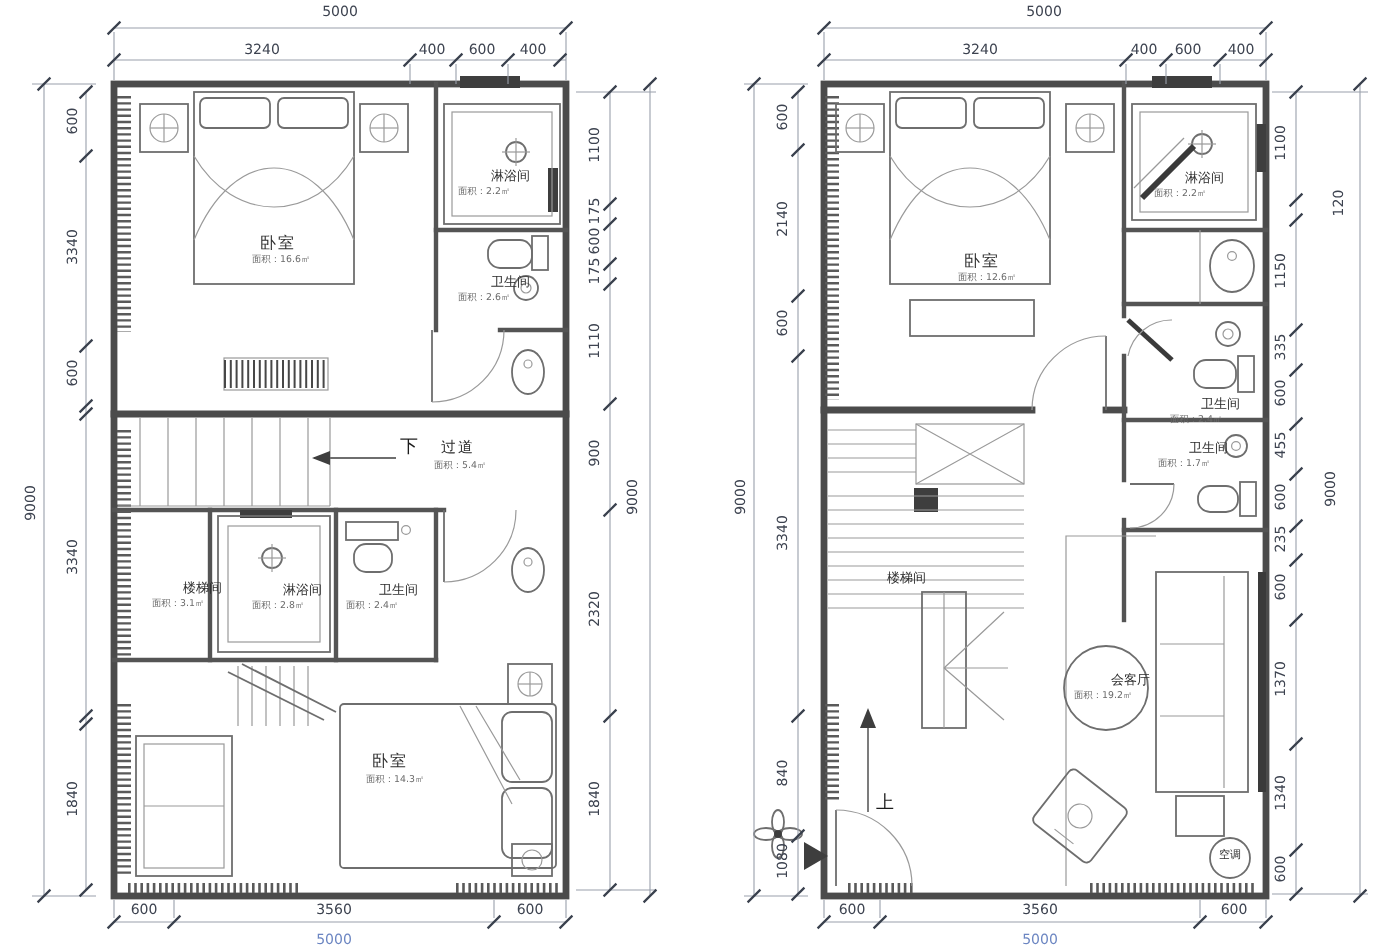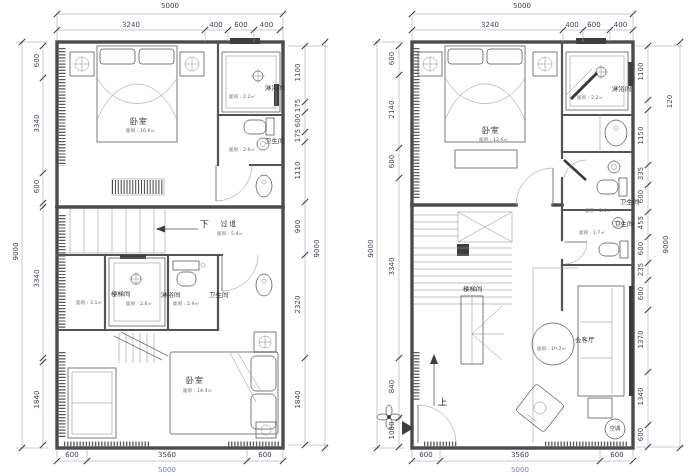--- a/index.html
+++ b/index.html
@@ -10,21 +10,21 @@
   .wm{stroke:#545454;stroke-width:2.2;fill:none;stroke-linecap:square}
   .fn{stroke:#6e6e6e;stroke-width:.9;fill:none}
   .f2{stroke:#9a9a9a;stroke-width:.6;fill:none}
   .dm{stroke:#9aa0ac;stroke-width:.55;fill:none}
   .tk{stroke:#39404d;stroke-width:1.1;fill:none}
   .dk{fill:#3e3e3e;stroke:none}
   .hd{position:absolute;font-size:7px;color:#3d4350;text-align:center;line-height:1;}
   .vd{position:absolute;font-size:7px;color:#3d4350;text-align:center;line-height:1;
       width:36px;transform:rotate(-90deg);}
   .rl{position:absolute;font-size:8px;color:#2d2d2d;text-align:center;line-height:1;letter-spacing:1px;}
-  .rs{position:absolute;font-size:6.5px;color:#2d2d2d;text-align:left;line-height:1;padding-left:44px;}
+  .rs{position:absolute;font-size:6.5px;color:#2d2d2d;text-align:right;line-height:1;}
   .ar{position:absolute;font-size:6px;color:#6a6a6a;line-height:1;white-space:nowrap;
       transform:scale(.78);transform-origin:0 0;}
   .bd{position:absolute;font-size:9px;color:#1c1c1c;line-height:1;}
   .ac{position:absolute;font-size:5.5px;color:#2d2d2d;text-align:center;line-height:1;}
   .cut{color:#6c86c2;}
 </style>
 </head>
 <body>
 
 <div class="sheet">

